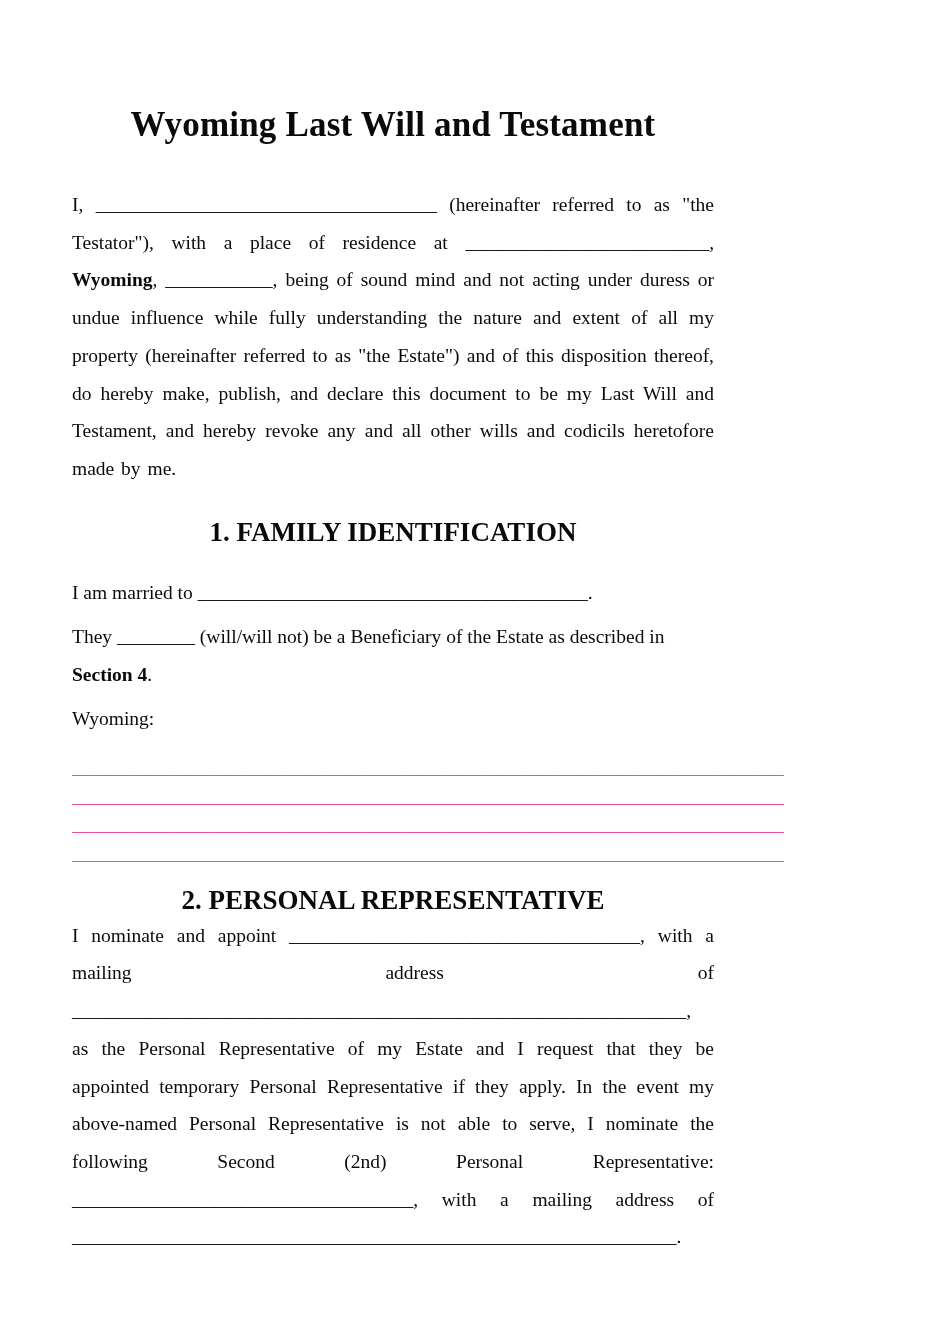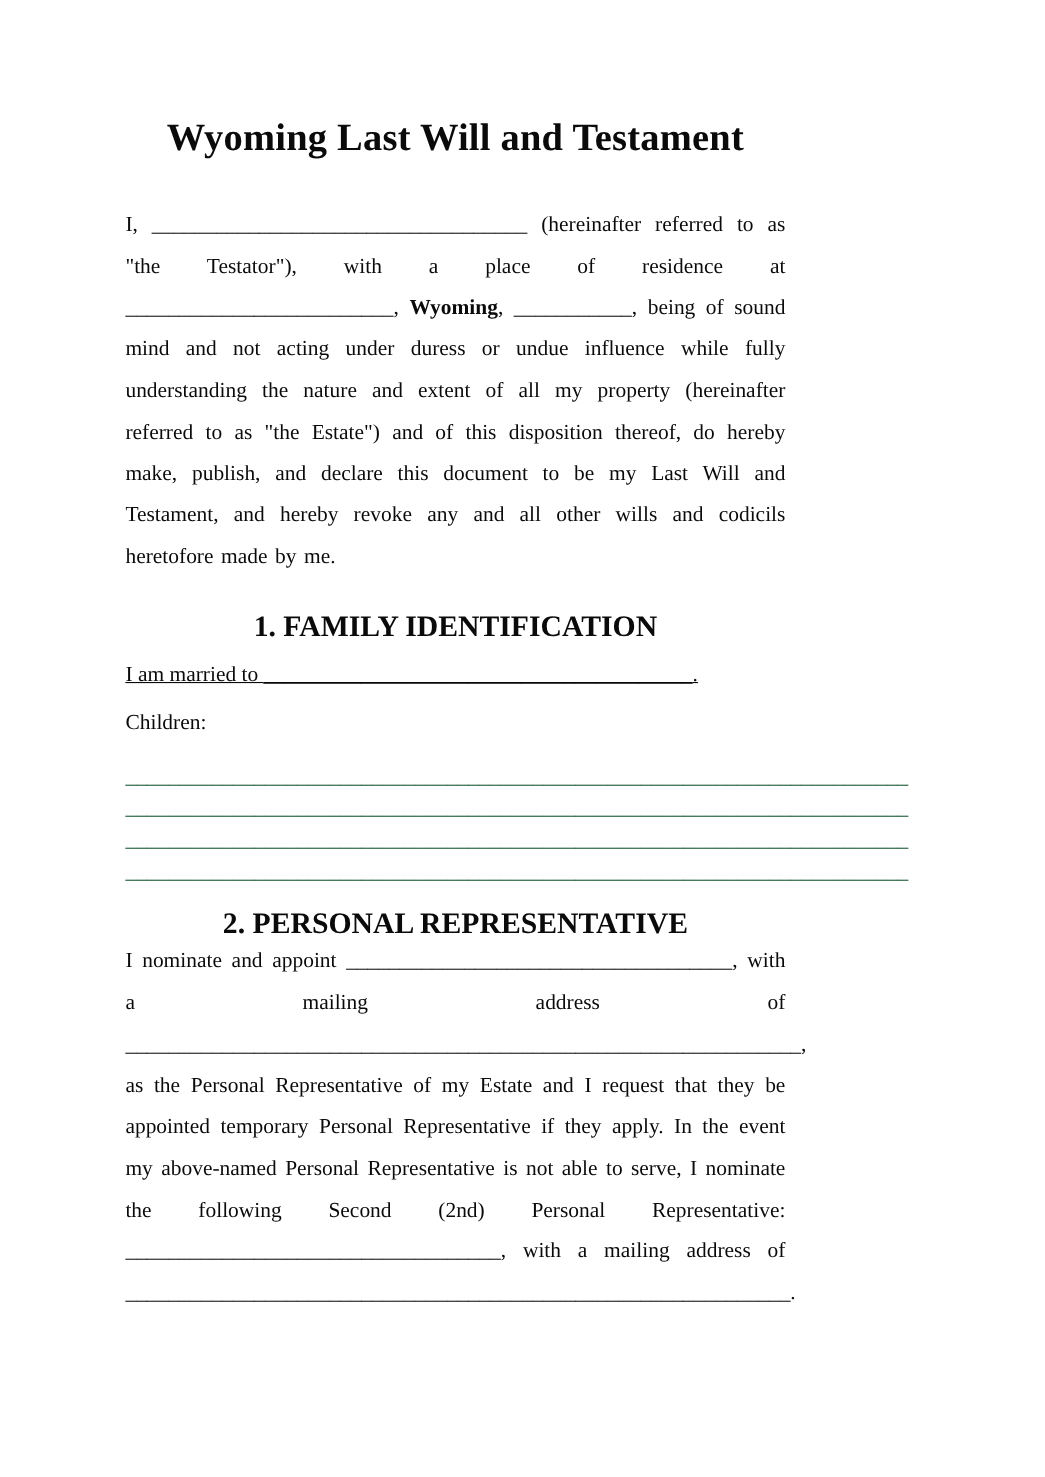--- a/index.html
+++ b/index.html
@@ -1,21 +1,21 @@
 <!DOCTYPE html>
 <html><head>
 <meta charset="utf-8">
 <style>
   html, body { margin: 0; padding: 0; background: #ffffff; }
   .page {
     position: relative;
     width: 830px;
     height: 1343px;
     box-sizing: border-box;
-    padding: 0 116px 0 114px;
+    padding: 0 116px 0 72px;
     background: #ffffff;
     color: #0a0a0a;
     font-family: "Liberation Serif", "DejaVu Serif", serif;
     font-size: 19.5px;
     overflow: hidden;
   }
   .title {
     margin: 104px 0 0 0;
     text-align: center;
     font-size: 35px;
@@ -35,29 +35,29 @@
     text-align: center;
     font-size: 27px;
     font-weight: bold;
     line-height: 1.2;
   }
   .line {
     margin: 0;
     line-height: 38px;
     text-align: left;
   }
-  .married { margin-top: 9px; text-decoration: underline; }
+  .married { margin-top: 26px; }
   .beneficiary { margin-top: 6px; }
   .children-label { margin-top: 6px; }
   .writein-block { margin-top: 16px; }
   .writein {
     margin: 0;
     line-height: 28.6px;
     white-space: nowrap;
-    color: #14532d;
+    color: #ec4899;
   }
   .heirs {
     margin-top: 14px;
     line-height: 30px;
   }
   .h2 { margin-top: 16px; text-align: center; }
   .rep-para { }
   .b { font-weight: bold; }
   .blank { letter-spacing: 0; }
 </style>
@@ -67,22 +67,23 @@
 <div class="page">
 
   <h1 class="title">Wyoming Last Will and Testament</h1>
 
   <p class="para intro"><span>I, </span><span class="blank">___________________________________</span><span> (hereinafter referred to as "the Testator"), with a place of residence at </span><span class="blank">_________________________</span><span>, </span><span class="b">Wyoming</span><span>, </span><span class="blank">___________</span><span>, being of sound mind and not acting under duress or undue influence while fully understanding the nature and extent of all my property (hereinafter referred to as "the Estate") and of this disposition thereof, do hereby make, publish, and declare this document to be my Last Will and Testament, and hereby revoke any and all other wills and codicils heretofore made by me.</span></p>
 
   <h2 class="sec-heading">1. FAMILY IDENTIFICATION</h2>
 
   <p class="line married"><span>I am married to </span><span class="blank">________________________________________</span><span>.</span></p>
 
+  <p class="line beneficiary"><span>They </span><span class="blank">________</span><span> (will/will not) be a Beneficiary of the Estate as described in </span><span class="b">Section 4</span><span>.</span></p>
 
-  <p class="line children-label">Children:</p>
+  <p class="line children-label">Wyoming:</p>
 
   <div class="writein-block">
     <p class="writein">_________________________________________________________________________</p>
     <p class="writein">_________________________________________________________________________</p>
     <p class="writein">_________________________________________________________________________</p>
     <p class="writein">_________________________________________________________________________</p>
   </div>
 
 
   <h2 class="sec-heading h2">2. PERSONAL REPRESENTATIVE</h2>

